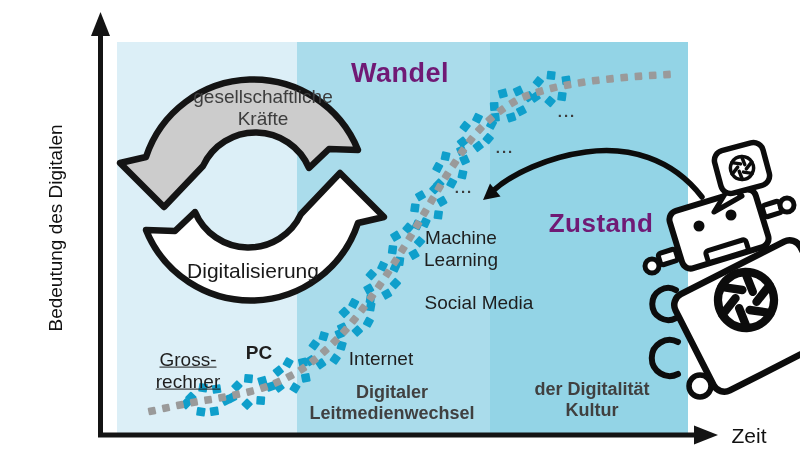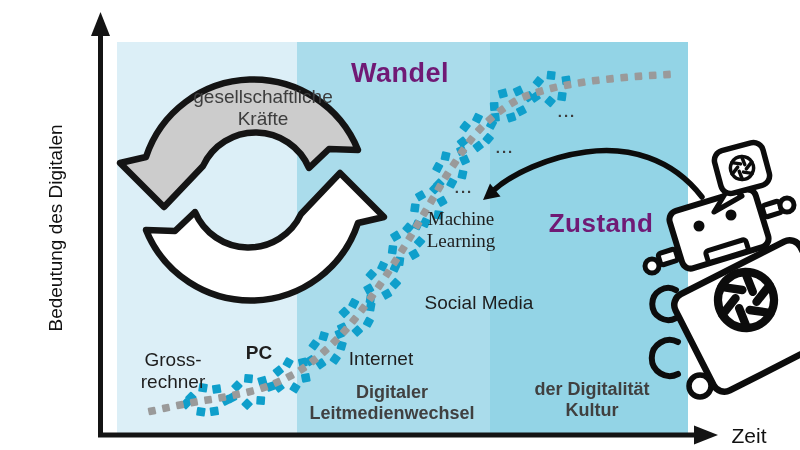--- a/index.html
+++ b/index.html
@@ -214,29 +214,30 @@
   <div class="lbl axis-label" id="y-axis-label">Bedeutung des Digitalen</div>
   <div class="lbl axis-label" style="left:749px;top:436px;font-size:21px;">Zeit</div>
 
   <div class="lbl big-cyan" style="left:400px;top:74px;">Wandel</div>
   <div class="lbl big-cyan" style="left:601px;top:223px;font-size:26px;">Zustand</div>
 
   <div class="lbl cycle-gray-text" style="left:251px;top:108px;">
     <span>gesellschaftliche</span>
     <span>Kräfte</span>
   </div>
-
-  <div class="lbl milestone" style="left:173px;top:371px;">
+  <div class="lbl cycle-black-text" style="left:253px;top:271px;">Digitalisierung</div>
+
+  <div class="lbl milestone" style="left:188px;top:371px;text-decoration:underline;">
     <span>Gross-</span>
     <span>rechner</span>
   </div>
   <div class="lbl milestone" style="left:259px;top:353px;font-weight:bold;">PC</div>
   <div class="lbl milestone" style="left:381px;top:359px;">Internet</div>
   <div class="lbl milestone" style="left:445px;top:303px;margin-left:34px;">Social Media</div>
-  <div class="lbl milestone" style="left:461px;top:230px;font-family:Liberation Serif, serif;">
+  <div class="lbl milestone" style="left:461px;top:249px;">
     <span>Machine</span>
     <span>Learning</span>
   </div>
   <div class="lbl ellips" style="left:464px;top:188px;">...</div>
   <div class="lbl ellips" style="left:505px;top:148px;">...</div>
   <div class="lbl ellips" style="left:567px;top:112px;">...</div>
 
   <div class="lbl phase-cyan" style="left:392px;top:403px;">
     <span>Digitaler</span>
     <span>Leitmedienwechsel</span>

